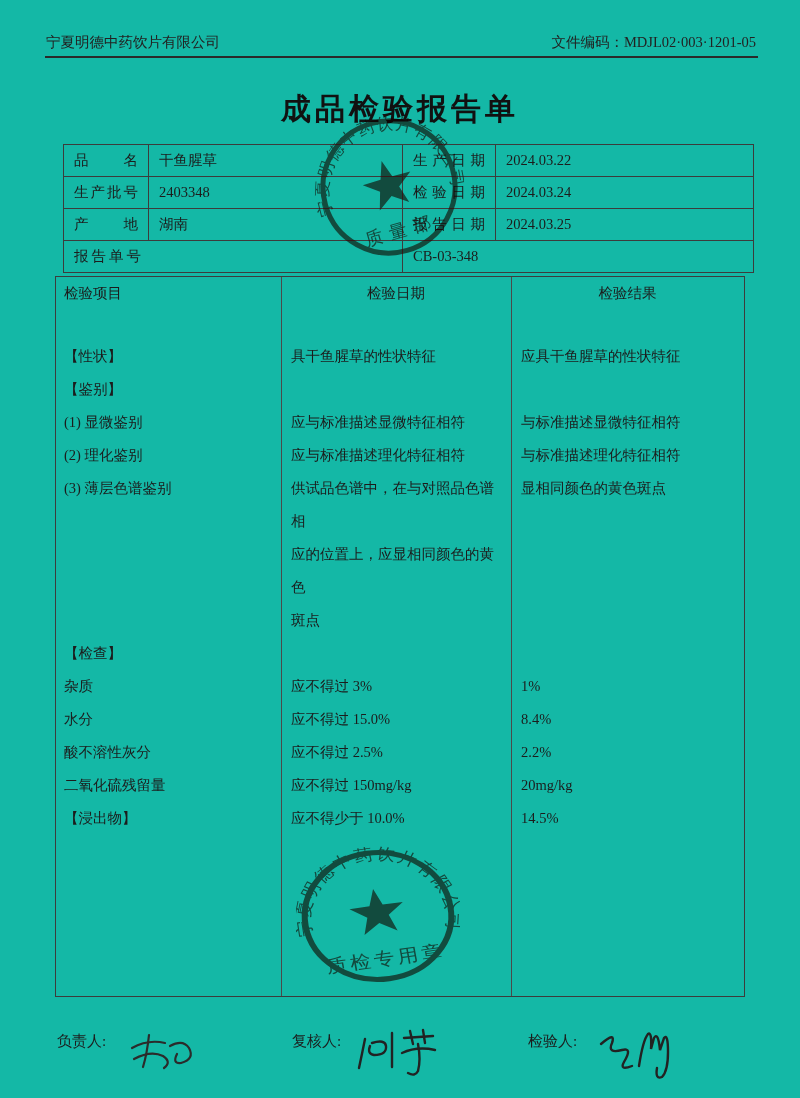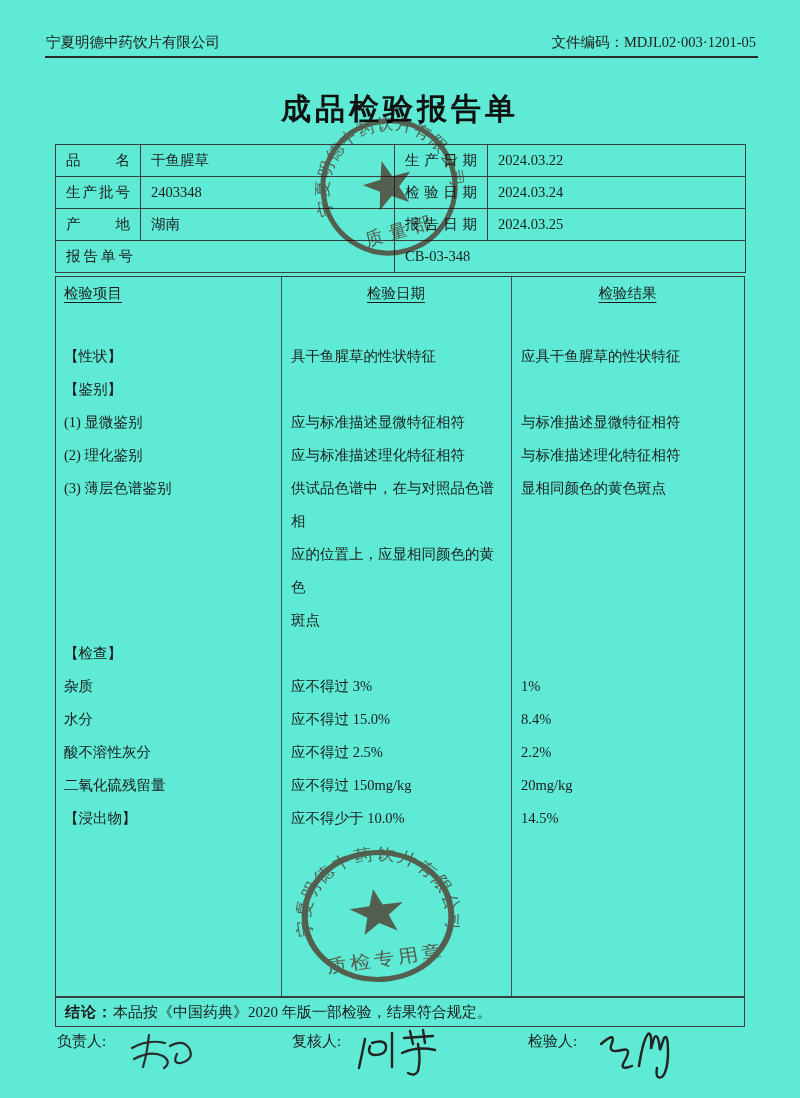--- a/index.html
+++ b/index.html
@@ -1,37 +1,37 @@
 <!DOCTYPE html>
 <html><head>
 <meta charset="utf-8">
 <style>
   * { margin:0; padding:0; box-sizing:border-box; }
   body { background:#888; font-family:"Liberation Serif","DejaVu Serif",serif; }
-  .page { position:relative; width:800px; height:1098px; background:#5eead4; margin:0 auto; overflow:hidden; color:#1c1c1c; }
+  .page { position:relative; width:800px; height:1098px; background:#14b8a6; margin:0 auto; overflow:hidden; color:#1c1c1c; }
 
   
   .doc-header { position:absolute; left:46px; right:44px; top:33px; display:flex; justify-content:space-between; font-size:14.5px; color:#222; }
   .header-rule { position:absolute; left:45px; right:42px; top:56px; height:2px; background:#2a2a2a; }
 
   .doc-title { position:absolute; top:89px; left:0; width:100%; text-align:center; font-size:30px; font-weight:bold; letter-spacing:4px; color:#111; }
 
   
-  table.info { position:absolute; left:55px; top:144px; width:690px; border-collapse:collapse; table-layout:fixed; font-size:14.5px; color:#1c1c1c; }
+  table.info { position:absolute; left:63px; top:144px; width:690px; border-collapse:collapse; table-layout:fixed; font-size:14.5px; color:#1c1c1c; }
   table.info td { border:1px solid #3c3c3c; height:32px; padding:0 10px; vertical-align:middle; }
   td.lab { text-align:justify; text-align-last:justify; }
   td.lab-wide { letter-spacing:3px; }
 
   
   .main-table { position:absolute; left:55px; top:276px; width:690px; height:721px; border:1px solid #3c3c3c; font-size:14.5px; }
   .vline { position:absolute; top:0; bottom:0; width:1px; background:#4a4a4a; }
   .vline.v1 { left:225px; } .vline.v2 { left:455px; }
   .mt-grid { display:grid; grid-template-columns:225px 230px 233px; }
   .mt-head { height:33px; line-height:33px; }
-  .mt-head span { text-decoration:underline; text-underline-offset:4px;margin-top:24px; }
+  .mt-head span { text-underline-offset:4px;margin-top:24px; }
   .mt-head.item { padding-left:8px; text-align:left; }
   .mt-head.std, .mt-head.result { text-align:center; }
   .mt-spacer { height:30px; }
   .cell { line-height:33px; white-space:pre-line; }
   .cell.item { padding-left:8px; }
   .cell.std { padding-left:10px; padding-right:4px; }
   .cell.result { padding-left:10px; }
 
   
   .conclusion { position:absolute; left:55px; top:997px; width:690px; height:30px; border:1px solid #3c3c3c; line-height:28px; padding-left:9px; font-size:15px; }
@@ -136,23 +136,20 @@
         <div class="cell result">2.2%</div>
         <div class="cell item">二氧化硫残留量</div>
         <div class="cell std">应不得过 150mg/kg</div>
         <div class="cell result">20mg/kg</div>
         <div class="cell item">【浸出物】</div>
         <div class="cell std">应不得少于 10.0%</div>
         <div class="cell result">14.5%</div>
       </div>
   </div>
 
-  <div class="conclusion">
-    <b>结论：</b><span>本品按《中国药典》2020 年版一部检验，结果符合规定。</span>
-  </div>
 
   <div class="signatures">
     <div class="sig-group sig-g1">
       <span class="sig-label">负责人:</span>
       <svg class="sig-svg" width="92" height="48" viewBox="0 0 92 48">
         <g fill="none" stroke="#2b2b2b" stroke-width="2.2" stroke-linecap="round">
           <path d="M12,22 Q28,13 45,17"></path>
           <path d="M29,9 Q27,28 23,41"></path>
           <path d="M14,33 Q31,24 43,30 Q52,36 44,42"></path>
           <path d="M50,20 Q63,13 69,22 Q75,33 61,37 Q52,38 57,28"></path>

